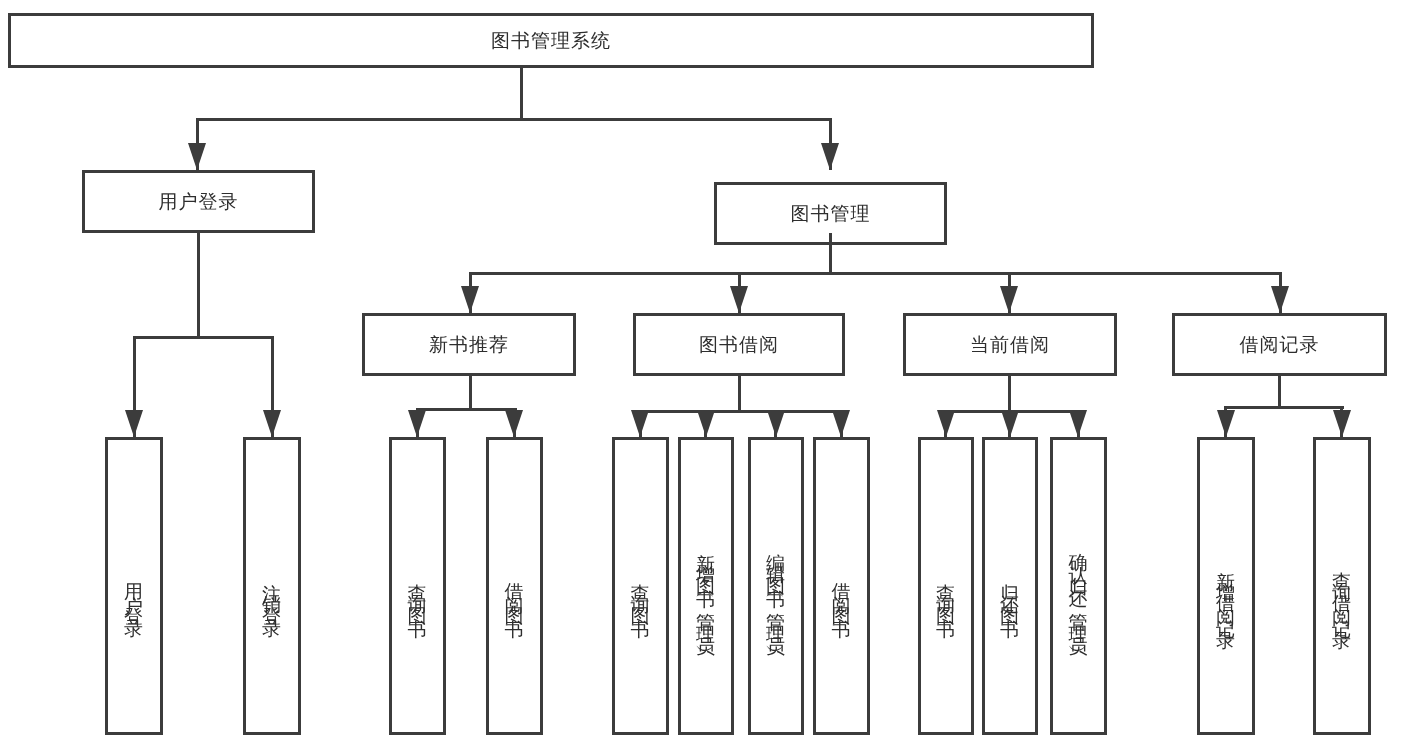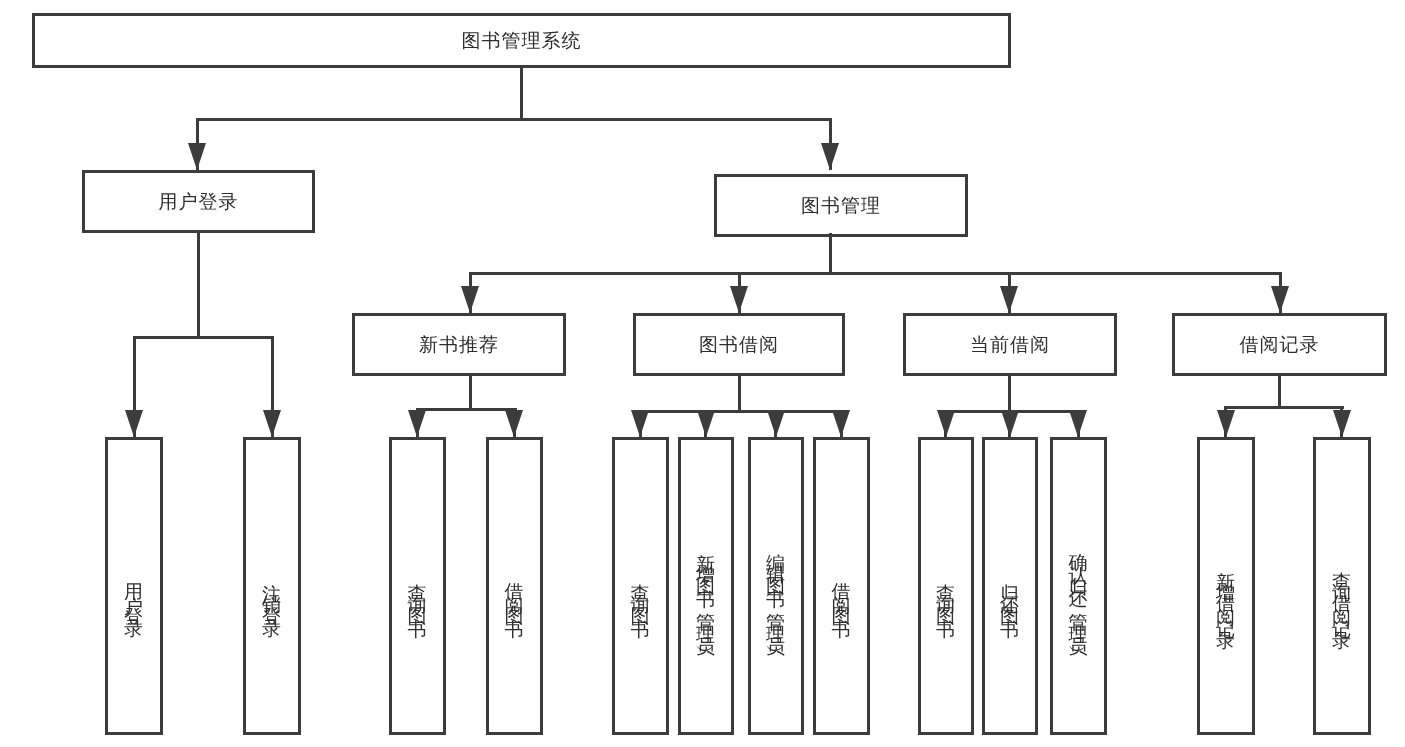--- a/index.html
+++ b/index.html
@@ -26,32 +26,32 @@
   .watermark{
     position:absolute;left:1186px;top:716px;z-index:5;
     font-size:19px;color:rgba(172,172,172,0.92);letter-spacing:1px;white-space:nowrap;
   }
 </style>
 </head>
 <body>
 
 <div class="stage">
 
-  <div class="box" style="left:32px;top:13px;width:979px;height:55px">
+  <div class="box" style="left:8px;top:13px;width:1086px;height:55px">
     <span>图书管理系统</span>
   </div>
 
   <div class="box" style="left:82px;top:170px;width:233px;height:63px">
     <span>用户登录</span>
   </div>
-  <div class="box" style="left:714px;top:174px;width:254px;height:63px">
+  <div class="box" style="left:714px;top:182px;width:233px;height:63px">
     <span>图书管理</span>
   </div>
 
-  <div class="box" style="left:352px;top:313px;width:214px;height:63px">
+  <div class="box" style="left:362px;top:313px;width:214px;height:63px">
     <span>新书推荐</span>
   </div>
   <div class="box" style="left:633px;top:313px;width:212px;height:63px">
     <span>图书借阅</span>
   </div>
   <div class="box" style="left:1172px;top:313px;width:215px;height:63px">
     <span>借阅记录</span>
   </div>
   <div class="box" style="left:903px;top:313px;width:214px;height:63px">
     <span>当前借阅</span>

